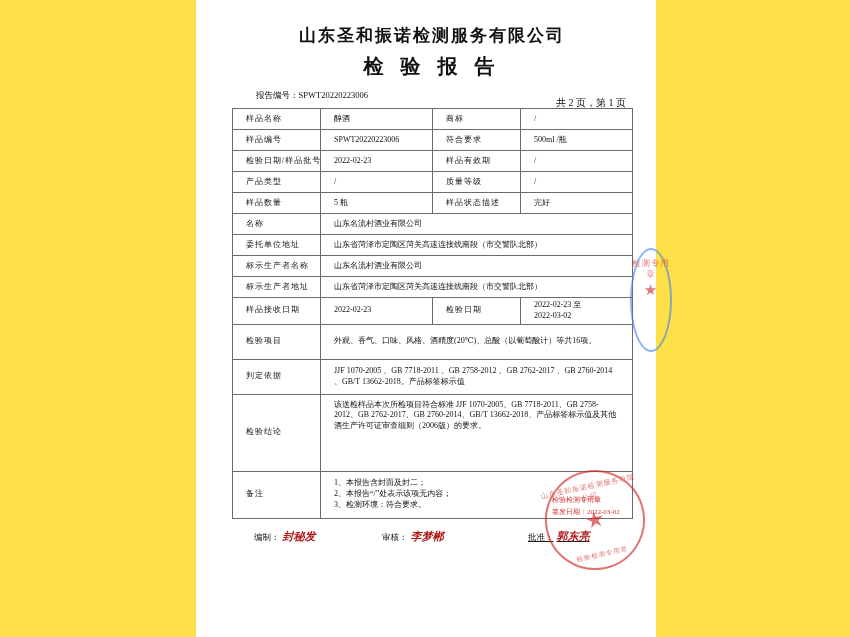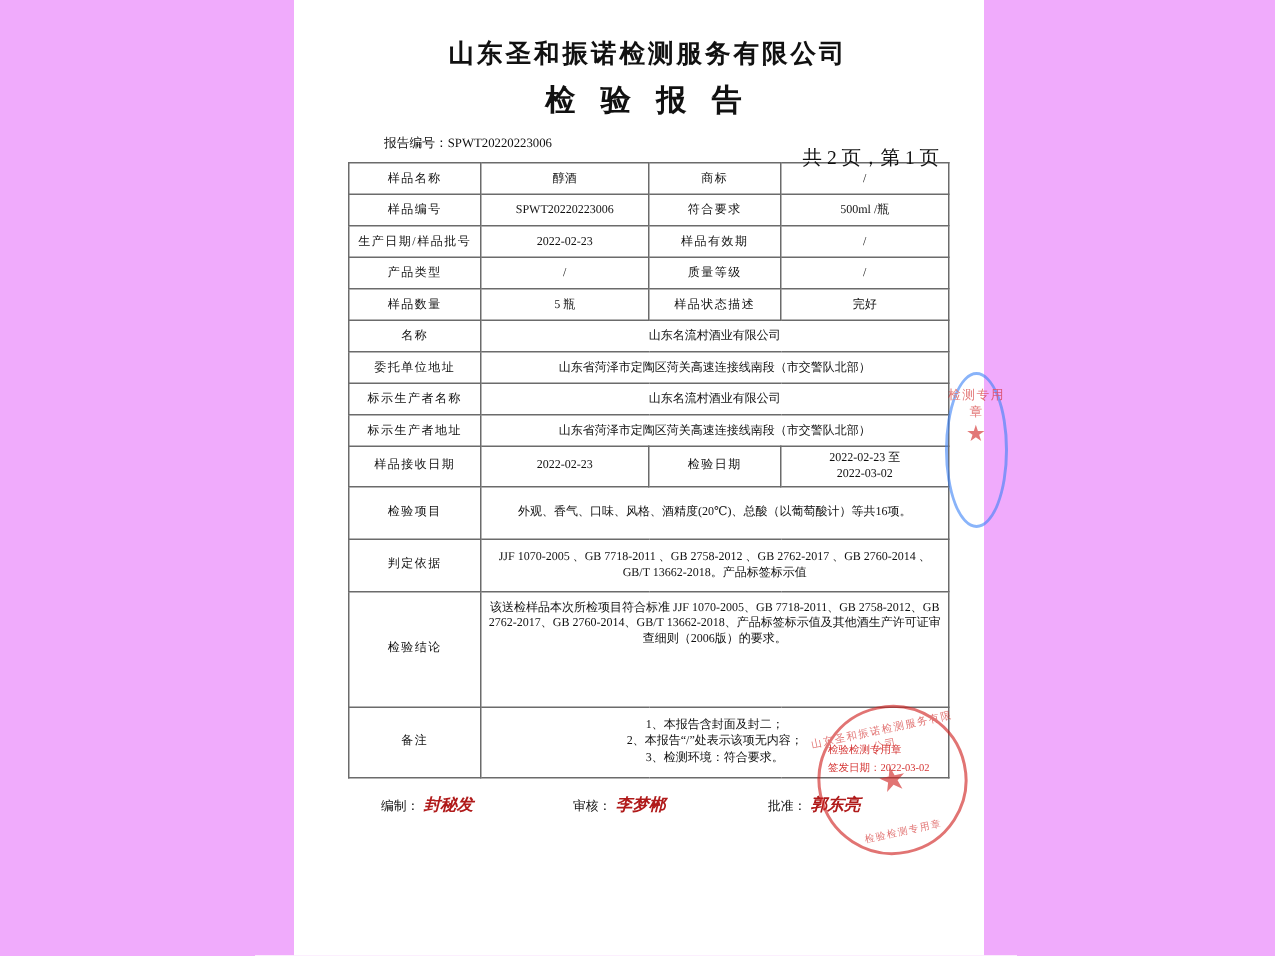--- a/index.html
+++ b/index.html
@@ -14,21 +14,21 @@
     color: #1a1a1a;
     position: relative;
     overflow: hidden;
   }
   .page {
     position: absolute;
     left: 0;
     top: 0;
     width: 850px;
     height: 637px;
-    background: #f0abfc;
+    background: #fde047;
   }
   .sheet {
     position: absolute;
     left: 196px;
     top: 0px;
     width: 460px;
     height: 637px;
     background: #ffffff;
   }
   .doc {
@@ -63,34 +63,34 @@
     position: absolute;
     left: 24px;
     top: 0;
     white-space: nowrap;
   }
   .meta-right {
     position: absolute;
     right: 6px;
     top: 6px;
     white-space: nowrap;
-    font-size: 13px;
+    font-size: 10px;
   }
   table.report {
     border-collapse: collapse;
     width: 400px;
     table-layout: fixed;
     margin-top: 2px;
   }
   table.report td {
     border: 1px solid #6b6b6b;
     font-size: 8px;
     color: #111;
-    padding: 2px 3px;
-    text-align: center;
+    padding: 2px 13px;
+    text-align: left;
     vertical-align: middle;
     line-height: 1.35;
     height: 16px;
   }
   td.label {
     letter-spacing: 1px;
     white-space: nowrap;
   }
   td.val {
     font-size: 7.8px;
@@ -122,21 +122,21 @@
   .sig .name {
     font-family: "Liberation Serif", serif;
     color: #b01a1a;
     font-size: 11px;
     font-style: italic;
     font-weight: bold;
     margin-left: 3px;
   }
   .sig1 { left: 22px; }
   .sig2 { left: 150px; }
-  .sig3 { left: 280px; }
+  .sig3 { left: 296px; text-decoration: underline; }
 
   
   .seal-round {
     position: absolute;
     width: 96px;
     height: 96px;
     border-radius: 50%;
     border: 2.5px solid #d0201f;
     opacity: 0.62;
     transform: rotate(-12deg);
@@ -234,21 +234,21 @@
           <td class="label">商标</td>
           <td class="val">/</td>
         </tr>
         <tr>
           <td class="label">样品编号</td>
           <td class="val">SPWT20220223006</td>
           <td class="label">符合要求</td>
           <td class="val">500ml /瓶</td>
         </tr>
         <tr>
-          <td class="label">生产日期/样品批号</td>
+          <td class="label">检验日期/样品批号</td>
           <td class="val">2022-02-23</td>
           <td class="label">样品有效期</td>
           <td class="val">/</td>
         </tr>
         <tr>
           <td class="label">产品类型</td>
           <td class="val">/</td>
           <td class="label">质量等级</td>
           <td class="val">/</td>
         </tr>

